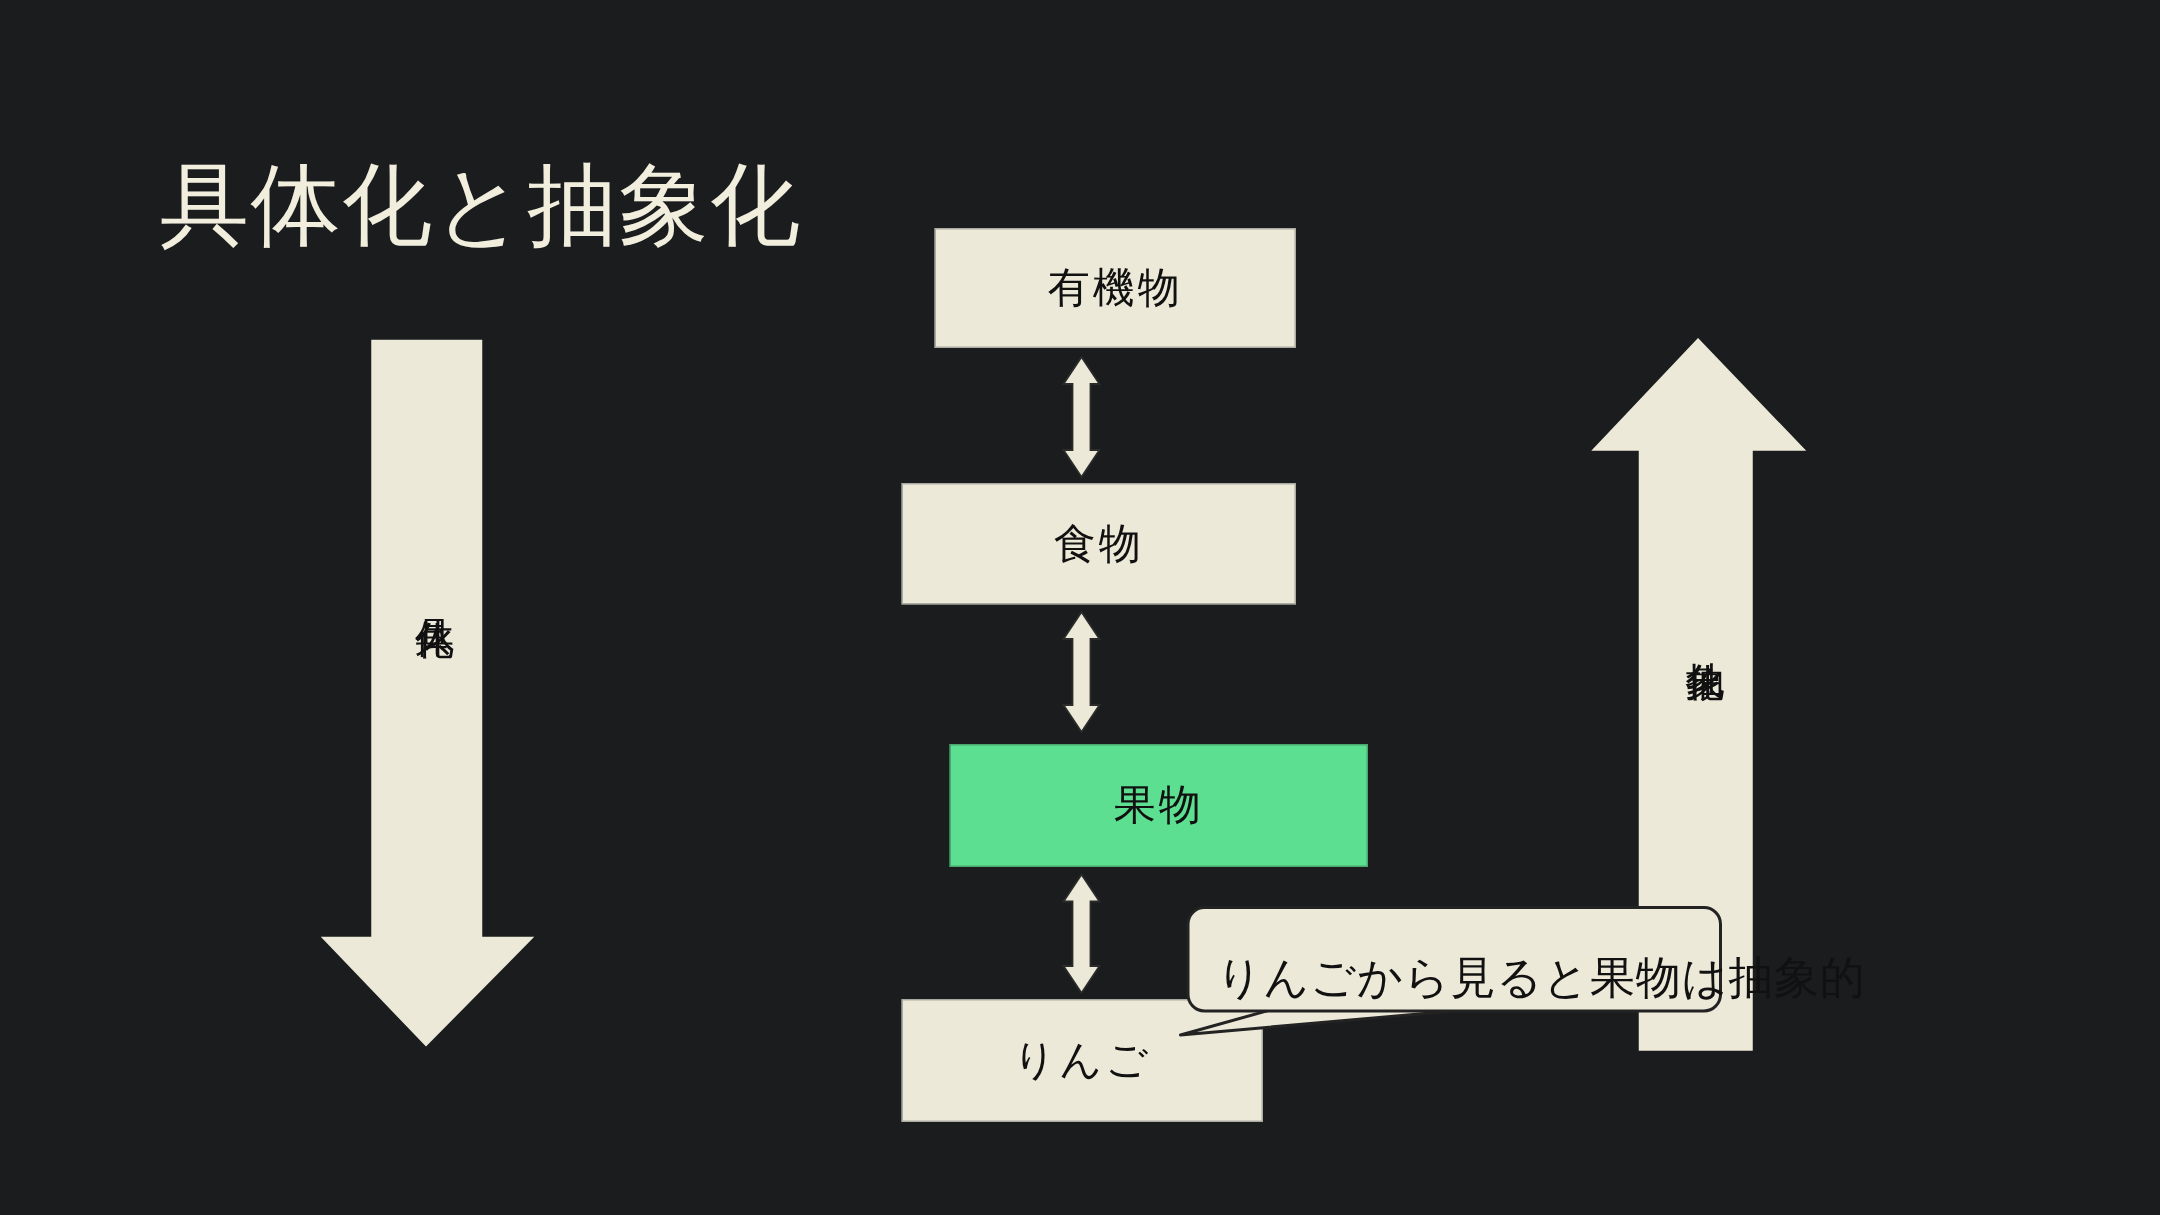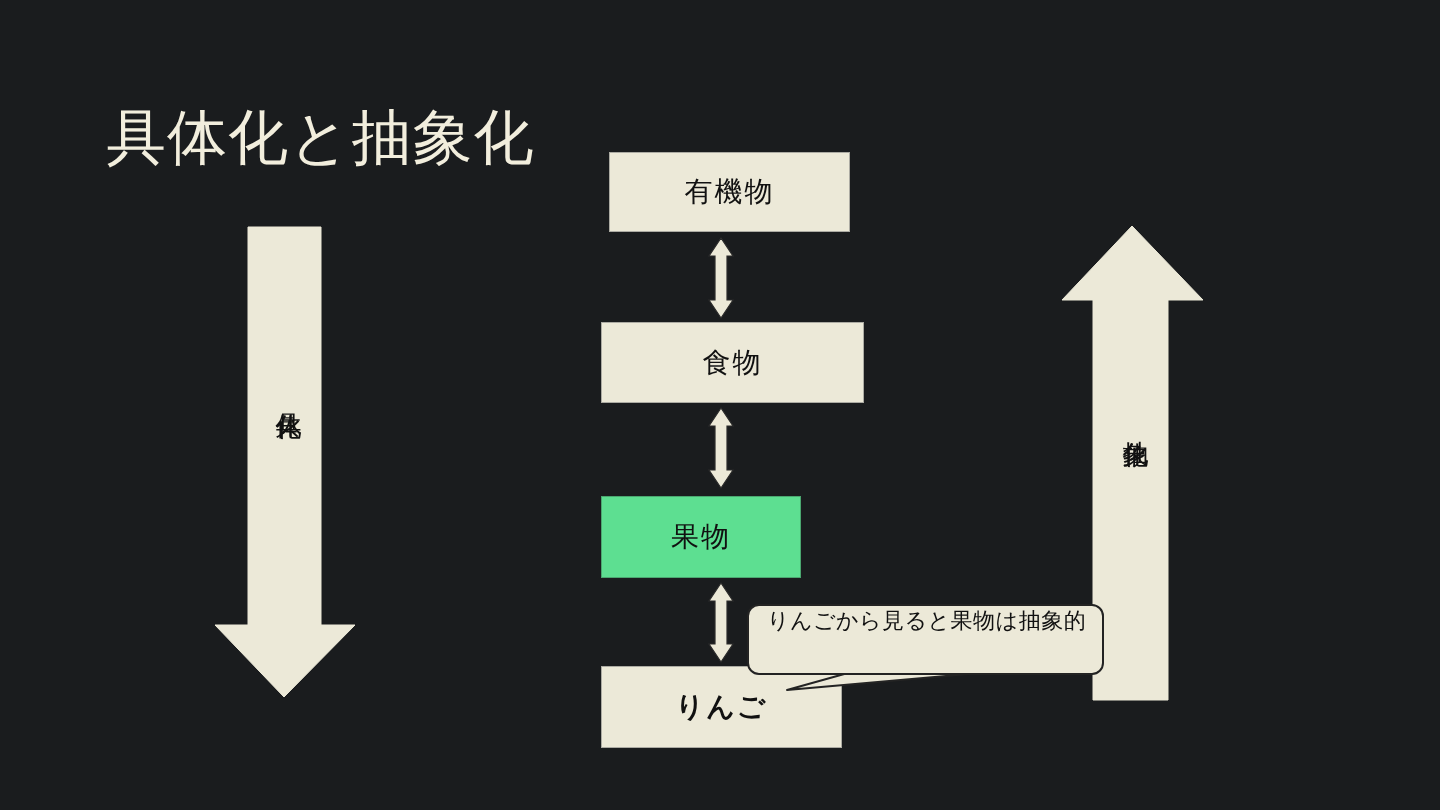--- a/index.html
+++ b/index.html
@@ -68,33 +68,33 @@
     text-align: center;
     letter-spacing: 1px;
     writing-mode: vertical-rl;
     text-orientation: upright;
     white-space: nowrap;
   }
 
   
   #callout-box {
     position: absolute;
-    left: 747px;
+    left: 791px;
     top: 604px;
     width: 357px;
     height: 71px;
     box-sizing: border-box;
     background: #ece9d8;
     border: 2px solid #232323;
     border-radius: 12px;
     display: flex;
-    align-items: flex-start;
+    align-items: flex-end;
     padding-left: 18px;
     color: #111111;
-    font-size: 22px;
+    font-size: 30px;
     letter-spacing: 0.5px;
     white-space: nowrap;
     z-index: 6;
   }
 </style>
 </head>
 <body>
 
 <div id="slide">
 
@@ -106,33 +106,33 @@
 
     <polygon points="1132,226 1203,300 1168,300 1168,700 1093,700 1093,300 1062,300" fill="#ece9d8" stroke="#ece9d8" stroke-width="1"></polygon>
 
     <polygon points="721,238 733,256 727,256 727,300 733,300 721,318 709,300 715,300 715,256 709,256" fill="#ece9d8" stroke="#2b2b2b" stroke-width="1.2"></polygon>
 
     <polygon points="721,408 733,426 727,426 727,470 733,470 721,488 709,470 715,470 715,426 709,426" fill="#ece9d8" stroke="#2b2b2b" stroke-width="1.2"></polygon>
 
     <polygon points="721,583 733,601 727,601 727,644 733,644 721,662 709,644 715,644 715,601 709,601" fill="#ece9d8" stroke="#2b2b2b" stroke-width="1.2"></polygon>
   </svg>
 
-  <div class="hbox" style="left:609px; top:152px; width:241px; height:80px;text-align:center;">
+  <div class="hbox" style="left:623px; top:152px; width:241px; height:80px;text-align:center;">
     <span>有機物</span>
   </div>
 
   <div class="hbox" style="left:601px; top:322px; width:263px; height:81px;">
     <span>食物</span>
   </div>
 
-  <div class="hbox highlight" style="left:601px; top:496px; width:200px; height:82px;">
+  <div class="hbox highlight" style="left:633px; top:496px; width:279px; height:82px;">
     <span>果物</span>
   </div>
 
-  <div class="hbox" style="left:601px; top:666px; width:241px; height:82px;font-weight:bold;">
+  <div class="hbox" style="left:601px; top:666px; width:241px; height:82px;">
     <span>りんご</span>
   </div>
 
   <div class="vlabel" style="left:271px; top:392px;">具体化</div>
 
   <div class="vlabel" style="left:1118px; top:420px;">抽象化</div>
 
   <svg class="layer svg-layer" viewBox="0 0 1440 810" width="1440" height="810" style="z-index:5;">
     <polygon points="787,690 1014,670 846,672 898,659" fill="#ece9d8" stroke="#232323" stroke-width="2" stroke-linejoin="round"></polygon>
   </svg>

